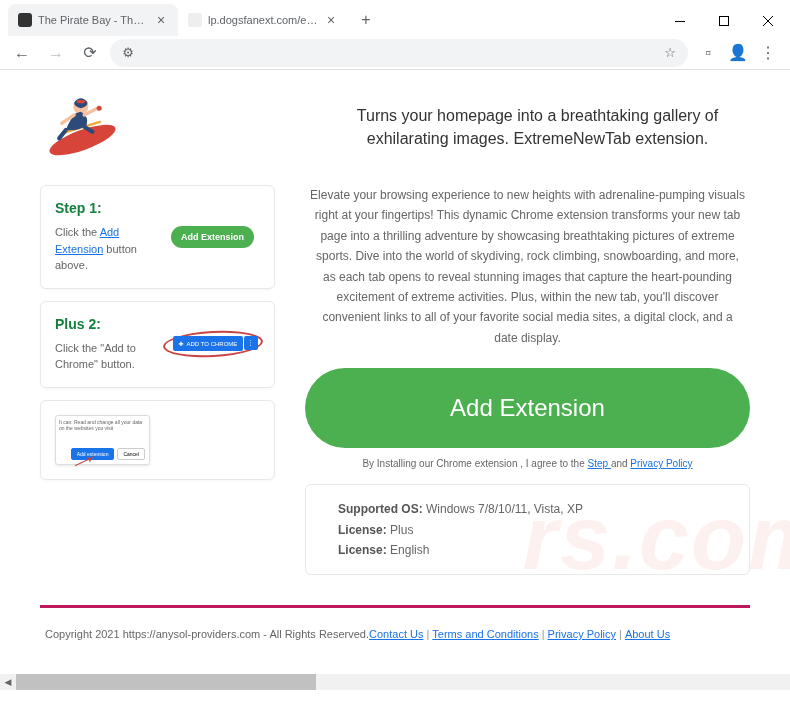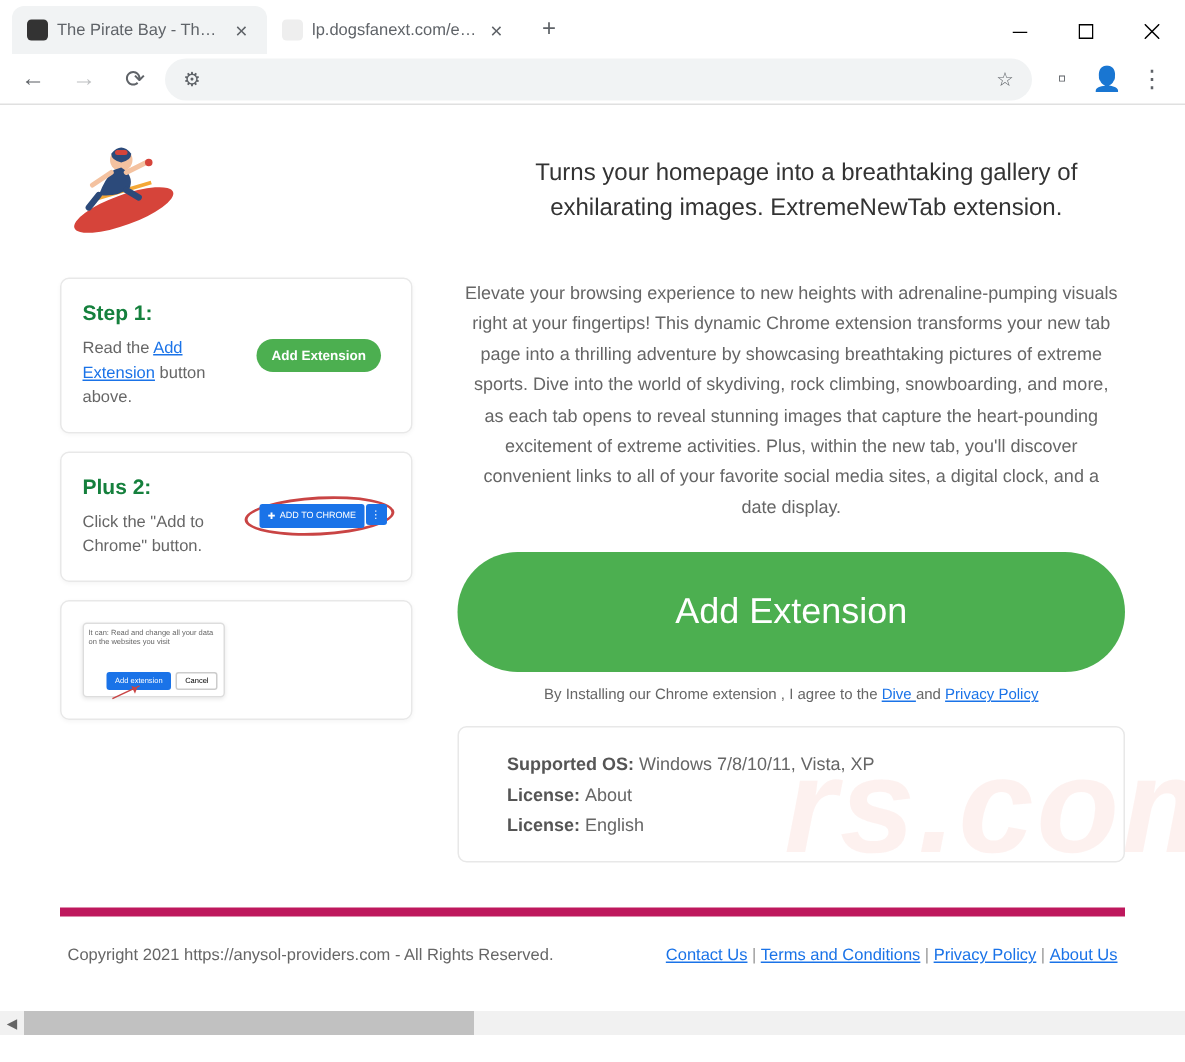--- a/index.html
+++ b/index.html
@@ -47,21 +47,21 @@
 .popup-b.pr{background:#1a73e8;color:#fff;border-color:#1a73e8}
 .arrow{position:absolute;width:20px;height:1px;background:#c94444;left:18px;bottom:2px;transform:rotate(-25deg)}
 .arrow::after{content:"";position:absolute;right:-1px;top:-2px;border:3px solid transparent;border-left-color:#c94444}
 .right{flex:1}
 .desc{font-size:12px;color:#666;text-align:center;line-height:1.7;margin-bottom:20px;padding:0 5px}
 .bigbtn{background:#4caf50;color:#fff;font-size:24px;font-weight:400;text-align:center;padding:26px;border-radius:40px;cursor:pointer;margin-bottom:10px}
 .agree{font-size:10px;color:#666;text-align:center;margin-bottom:15px}
 .agree a{color:#1a73e8;text-decoration:underline}
 .info{border:1px solid #e8e8e8;border-radius:6px;padding:14px 32px;font-size:12px;color:#666;line-height:1.7}
 .info b{color:#555;font-weight:600}
-.footer{border-top:6px solid #be185d;margin-top:30px;padding:20px 5px;display:flex;justify-content:space-between;font-size:11px;color:#666}
+.footer{border-top:3px solid #be185d;margin-top:30px;padding:20px 5px;display:flex;justify-content:flex-start;font-size:11px;color:#666}
 .footer-r a{color:#1a73e8;text-decoration:underline}
 .footer-r span{color:#999;margin:0 3px}
 .scrollbar{position:absolute;bottom:0;left:0;right:16px;height:16px;background:#f1f1f1}
 .scroll-thumb{height:16px;background:#c1c1c1;width:300px}
 .scroll-arr{position:absolute;width:16px;height:16px;display:flex;align-items:center;justify-content:center;background:#f1f1f1;color:#666;font-size:9px}
 .scroll-arr.l{left:0}
 .scroll-corner{position:absolute;right:0;bottom:0;width:16px;height:16px;background:#f1f1f1}
 </style>
 </head>
 <body>
@@ -131,21 +131,21 @@
         <circle cx="70" cy="22" r="3" fill="#d6443a"></circle>
       </svg>
       <div class="headline">Turns your homepage into a breathtaking gallery of exhilarating images. ExtremeNewTab extension.</div>
     </div>
 
     <div class="main">
       <div class="steps">
         <div class="step">
           <div class="step-txt">
             <div class="step-h">Step 1:</div>
-            <div class="step-p"><span>Read the </span><a>Add Extension</a><span> button above.</span></div>
+            <div class="step-p"><span>Click the </span><a>Add Extension</a><span> button above.</span></div>
           </div>
           <div class="step-img">
               <div class="pill">Add Extension</div>
             </div>
         </div>
 
         <div class="step">
           <div class="step-txt">
             <div class="step-h">Plus 2:</div>
             <div class="step-p">Click the "Add to Chrome" button.</div>
@@ -171,25 +171,25 @@
               <div class="arrow"></div>
             </div>
           </div>
         </div>
       </div>
 
       <div class="right">
         <div class="desc">Elevate your browsing experience to new heights with adrenaline-pumping visuals right at your fingertips! This dynamic Chrome extension transforms your new tab page into a thrilling adventure by showcasing breathtaking pictures of extreme sports. Dive into the world of skydiving, rock climbing, snowboarding, and more, as each tab opens to reveal stunning images that capture the heart-pounding excitement of extreme activities. Plus, within the new tab, you'll discover convenient links to all of your favorite social media sites, a digital clock, and a date display.</div>
         <div class="bigbtn">Add Extension</div>
         <div class="agree">
-          <span>By Installing our Chrome extension , I agree to the </span><a>Dive </a><span>and </span><a>Privacy Policy</a>
+          <span>By Installing our Chrome extension , I agree to the </span><a>Step </a><span>and </span><a>Privacy Policy</a>
         </div>
         <div class="info">
           <div><b>Supported OS: </b><span>Windows 7/8/10/11, Vista, XP</span></div>
-          <div><b>License: </b><span>About</span></div>
+          <div><b>License: </b><span>Plus</span></div>
           <div><b>License: </b><span>English</span></div>
         </div>
       </div>
     </div>
 
     <div class="footer">
       <div>Copyright 2021 https://anysol-providers.com - All Rights Reserved.</div>
       <div class="footer-r">
         <a>Contact Us</a><span>|</span><a>Terms and Conditions</a><span>|</span><a>Privacy Policy</a><span>|</span><a>About Us</a>
       </div>

